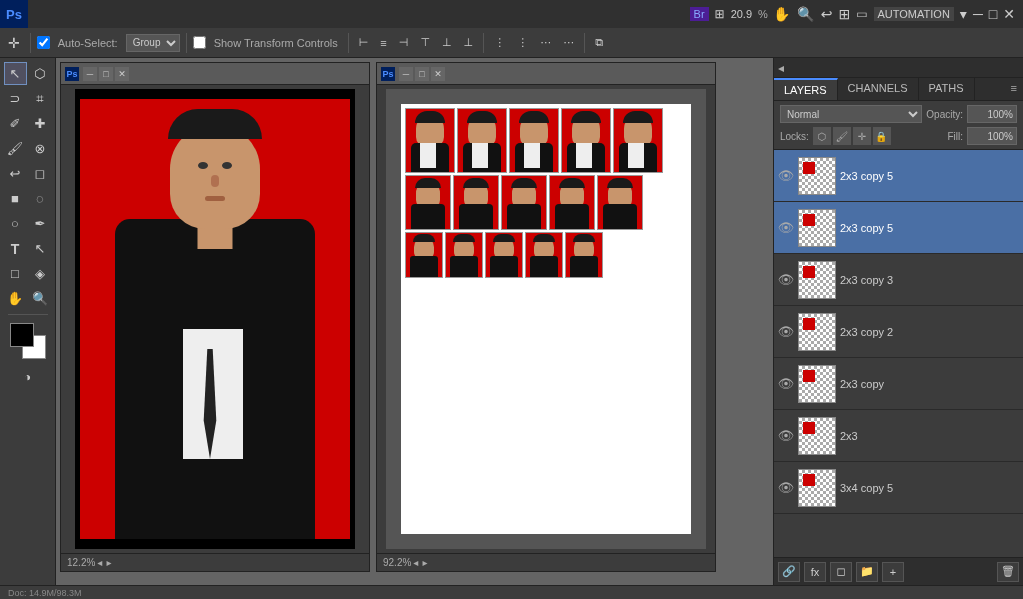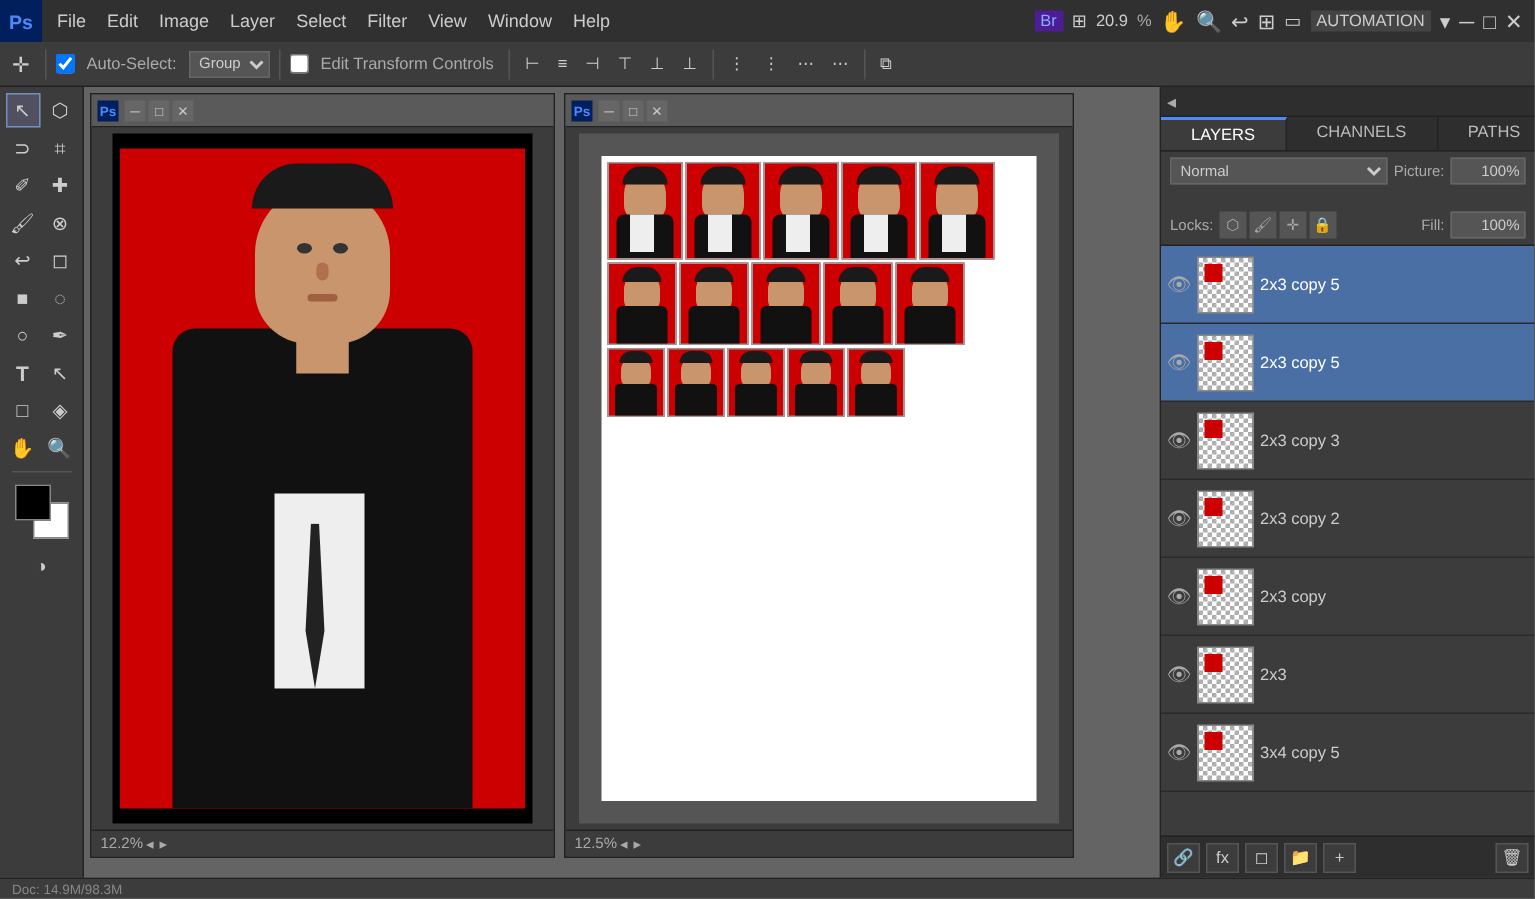--- a/index.html
+++ b/index.html
@@ -75,26 +75,26 @@
     
     .photo-sheet { background: #fff; width: 290px; height: 430px; padding: 4px; position: relative; overflow: hidden; }
     .photo-grid-row { display: flex; gap: 2px; margin-bottom: 2px; }
     .mini-photo { background: #cc0000; flex-shrink: 0; position: relative; overflow: hidden; display: flex; align-items: center; justify-content: center; }
 
     
     #right-panel { width: 250px; height: 100%; background: #3c3c3c; border-left: 1px solid #222; display: flex; flex-direction: column; }
 
     
     .panel-tabs { display: flex; background: #2e2e2e; border-bottom: 1px solid #222; }
-    .panel-tab { padding: 4px 20px; color: #bbb; font-size: 11px; cursor: pointer; border-right: 1px solid #222; }
+    .panel-tab { padding: 4px 10px; color: #bbb; font-size: 11px; cursor: pointer; border-right: 1px solid #222; }
     .panel-tab.active { background: #3c3c3c; color: #fff; border-top: 2px solid #4a8cff; }
     .panel-tab-menu { margin-left: auto; padding: 4px 6px; color: #aaa; cursor: pointer; }
 
     
-    .panel-controls { padding: 4px 6px; border-bottom: 1px solid #222; display: flex; flex-direction: column; gap: 18px; }
+    .panel-controls { padding: 4px 6px; border-bottom: 1px solid #222; display: flex; flex-direction: column; gap: 4px; }
     .ctrl-row { display: flex; align-items: center; gap: 4px; }
     .ctrl-label { color: #aaa; font-size: 10px; }
     .ctrl-select { background: #555; color: #ccc; border: 1px solid #666; font-size: 10px; padding: 1px 2px; height: 18px; flex: 1; }
     .ctrl-input { background: #555; color: #ccc; border: 1px solid #666; font-size: 10px; padding: 1px 3px; height: 18px; width: 50px; text-align: right; }
     .lock-icons { display: flex; gap: 2px; }
     .lock-icon { width: 18px; height: 18px; background: #555; display: flex; align-items: center; justify-content: center; color: #aaa; font-size: 10px; cursor: pointer; }
 
     
     .layers-list { flex: 1; overflow-y: auto; background: #3c3c3c; }
     .layer-item {
@@ -129,31 +129,20 @@
     
     .layers-list::-webkit-scrollbar { width: 8px; }
     .layers-list::-webkit-scrollbar-track { background: #2e2e2e; }
     .layers-list::-webkit-scrollbar-thumb { background: #666; }
   </style>
 </head>
 <body>
 
 <div id="menubar">
   <div class="ps-logo">Ps</div>
-  <div class="menu-items">
-    <span class="menu-item">File</span>
-    <span class="menu-item">Edit</span>
-    <span class="menu-item">Image</span>
-    <span class="menu-item">Layer</span>
-    <span class="menu-item">Select</span>
-    <span class="menu-item">Filter</span>
-    <span class="menu-item">View</span>
-    <span class="menu-item">Window</span>
-    <span class="menu-item">Help</span>
-  </div>
   <div class="right-section">
     <span class="icon-btn" style="background:#4c1d95;color:#88aaff;padding:1px 4px;font-size:11px;">Br</span>
     <span class="icon-btn" style="font-size:12px;">⊞</span>
     <span class="icon-btn" style="font-size:11px;">20.9</span>
     <span style="color:#aaa;font-size:11px;">%</span>
     <span class="icon-btn" style="font-size:14px;">✋</span>
     <span class="icon-btn" style="font-size:14px;">🔍</span>
     <span class="icon-btn" style="font-size:14px;">↩</span>
     <span class="icon-btn" style="font-size:14px;">⊞</span>
     <span class="icon-btn" style="font-size:12px;">▭</span>
@@ -168,21 +157,21 @@
 <div id="toolbar">
   <span class="tool-item" style="font-size:14px;">✛</span>
   <div class="separator"></div>
   <input type="checkbox" checked="" style="">
   <span class="tool-item label">Auto-Select:</span>
   <select>
     <option>Group</option>
   </select>
   <div class="separator"></div>
   <input type="checkbox" style="">
-  <span class="tool-item label">Edit Transform Controls</span>
+  <span class="tool-item label">Show Transform Controls</span>
   <div class="separator"></div>
   <span class="tool-item">⊢</span>
   <span class="tool-item">≡</span>
   <span class="tool-item">⊣</span>
   <span class="tool-item">⊤</span>
   <span class="tool-item">⊥</span>
   <span class="tool-item">⊥</span>
   <div class="separator"></div>
   <span class="tool-item">⋮</span>
   <span class="tool-item">⋮</span>
@@ -392,21 +381,21 @@
                 <div style="position:absolute;top:1px;left:50%;transform:translateX(-50%);width:22px;height:8px;background:#1a1a1a;border-radius:11px 11px 0 0;"></div>
                 <div style="position:absolute;top:23px;left:50%;transform:translateX(-50%);width:28px;height:25px;background:#111;border-radius:3px 3px 0 0;"></div>
               </div>
             </div>
 
             <div style="flex:1;background:#fff;min-height:250px;"></div>
           </div>
         </div>
       </div>
       <div class="doc-statusbar">
-        <span>12.5%</span>
+        <span>92.2%</span>
         <span class="nav-btn">◂</span>
         <span class="nav-btn">▸</span>
       </div>
     </div>
 
   </div>
 
   <div id="right-panel">
 
     <div style="height:20px;background:#2e2e2e;display:flex;align-items:center;justify-content:flex-start;padding:0 4px;border-bottom:1px solid #222;">
@@ -418,21 +407,21 @@
       <div class="panel-tab">CHANNELS</div>
       <div class="panel-tab">PATHS</div>
       <div class="panel-tab-menu">≡</div>
     </div>
 
     <div class="panel-controls">
       <div class="ctrl-row">
         <select class="ctrl-select" style="width:110px;">
           <option>Normal</option>
         </select>
-        <span class="ctrl-label">Picture:</span>
+        <span class="ctrl-label">Opacity:</span>
         <input class="ctrl-input" type="text" value="100%" style="">
       </div>
       <div class="ctrl-row">
         <span class="ctrl-label">Locks:</span>
         <div class="lock-icons">
           <div class="lock-icon" title="Lock Transparent Pixels">⬡</div>
           <div class="lock-icon" title="Lock Image Pixels">🖌</div>
           <div class="lock-icon" title="Lock Position">✛</div>
           <div class="lock-icon" title="Lock All">🔒</div>
         </div>

